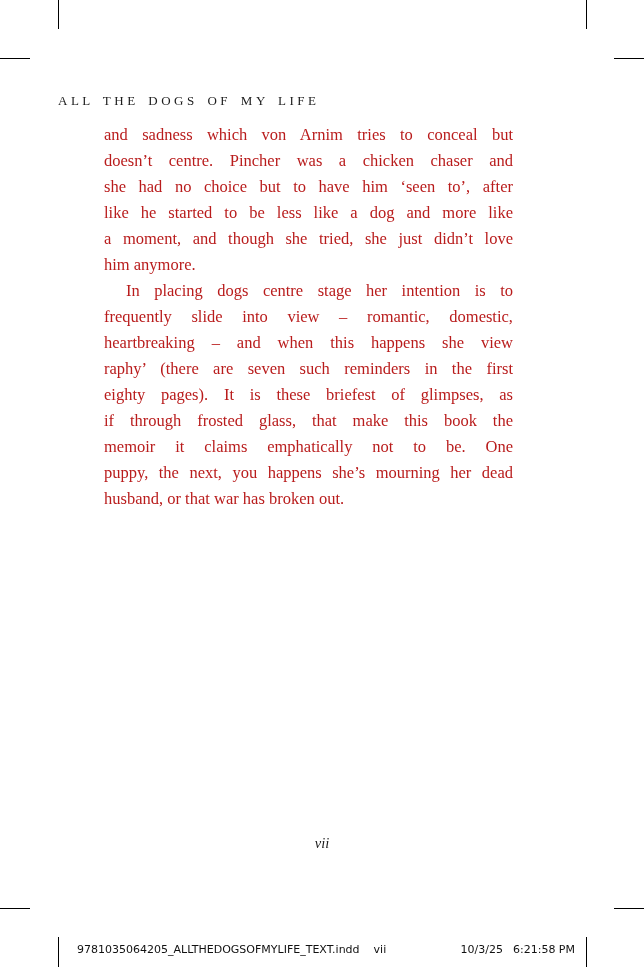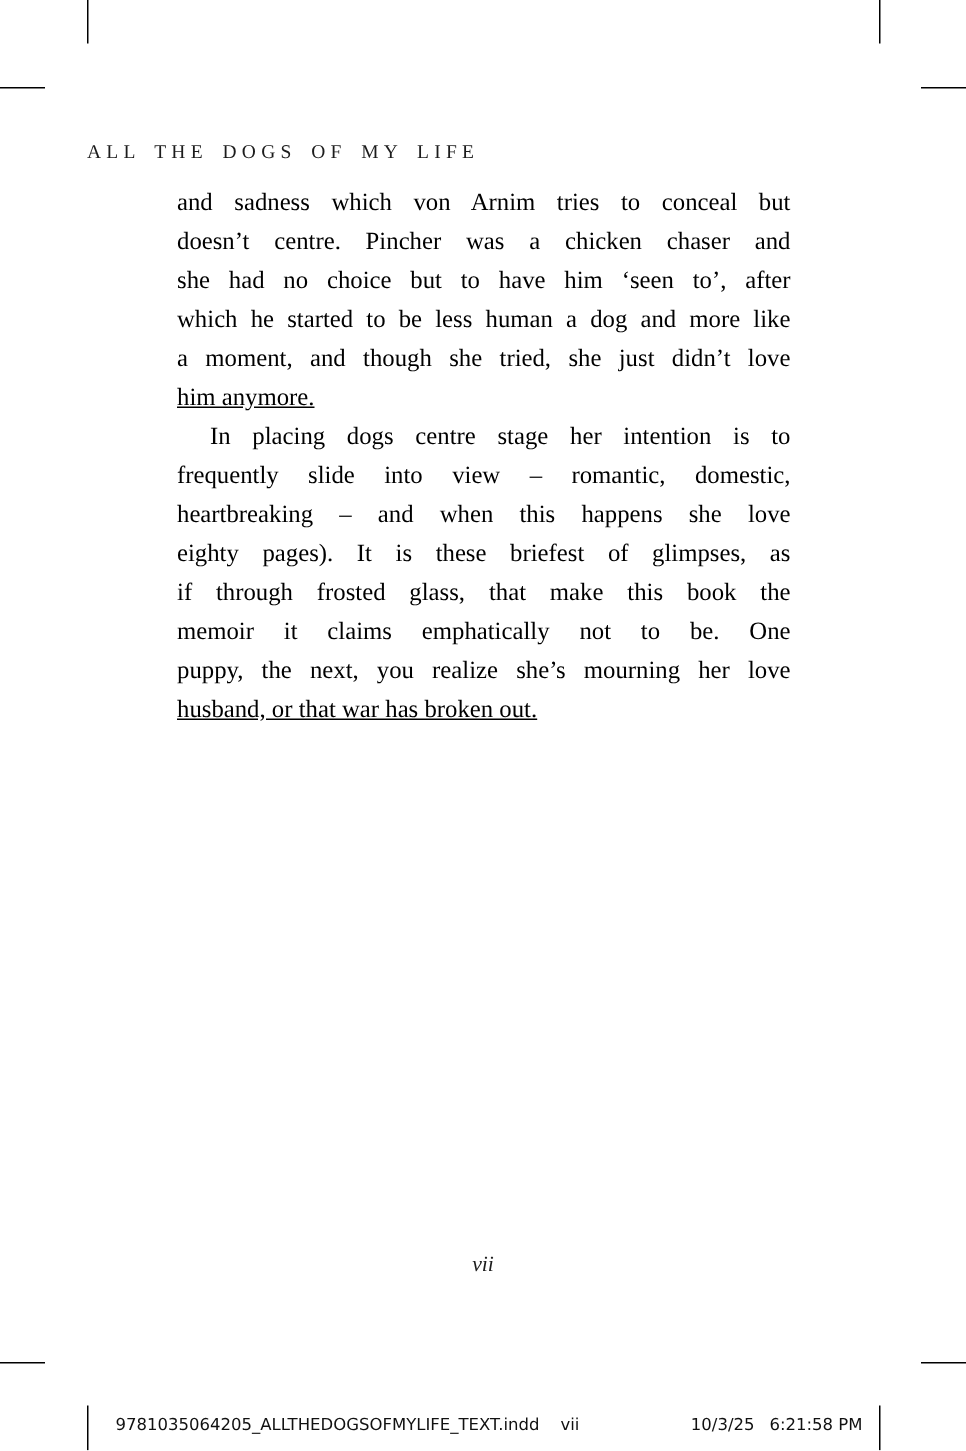--- a/index.html
+++ b/index.html
@@ -38,35 +38,34 @@
     width: 528px;
     top: 93px;
     font-size: 13px;
     letter-spacing: 3.5px;
     word-spacing: 3px;
     color: #1c1c1c;
   }
 
   .text-block {
     position: absolute;
-    left: 118px;
+    left: 104px;
     top: 122px;
     width: 409px;
     font-size: 16.5px;
     line-height: 26px;
-    color: #000000;
+    color: #b91c1c;
   }
   .line {
     text-align: justify;
     text-align-last: justify;
     white-space: normal;
   }
   .line.para-end {
     text-align-last: left;
-    text-decoration: underline;
   }
   .line.indent {
     text-indent: 22px;
   }
 
   .folio {
     position: absolute;
     left: 58px;
     width: 528px;
     top: 835px;
@@ -108,30 +107,31 @@
   <div class="crop h h-br"></div>
   <div class="crop v v-bl"></div>
   <div class="crop v v-br"></div>
 
   <div class="running-head">ALL THE DOGS OF MY LIFE</div>
 
   <div class="text-block">
     <div class="line">and sadness which von Arnim tries to conceal but</div>
     <div class="line">doesn’t centre. Pincher was a chicken chaser and</div>
     <div class="line">she had no choice but to have him ‘seen to’, after</div>
-    <div class="line">which he started to be less human a dog and more like</div>
+    <div class="line">like he started to be less like a dog and more like</div>
     <div class="line">a moment, and though she tried, she just didn’t love</div>
     <div class="line para-end">him anymore.</div>
     <div class="line indent">In placing dogs centre stage her intention is to</div>
     <div class="line">frequently slide into view – romantic, domestic,</div>
-    <div class="line">heartbreaking – and when this happens she love</div>
+    <div class="line">heartbreaking – and when this happens she view</div>
+    <div class="line">raphy’ (there are seven such reminders in the first</div>
     <div class="line">eighty pages). It is these briefest of glimpses, as</div>
     <div class="line">if through frosted glass, that make this book the</div>
     <div class="line">memoir it claims emphatically not to be. One</div>
-    <div class="line">puppy, the next, you realize she’s mourning her love</div>
+    <div class="line">puppy, the next, you happens she’s mourning her dead</div>
     <div class="line para-end">husband, or that war has broken out.</div>
   </div>
 
   <div class="folio">vii</div>
 
   <div class="slug">
     <span class="slug-left">
       <span>9781035064205_ALLTHEDOGSOFMYLIFE_TEXT.indd</span>
       <span class="gap"></span>
       <span>vii</span>

